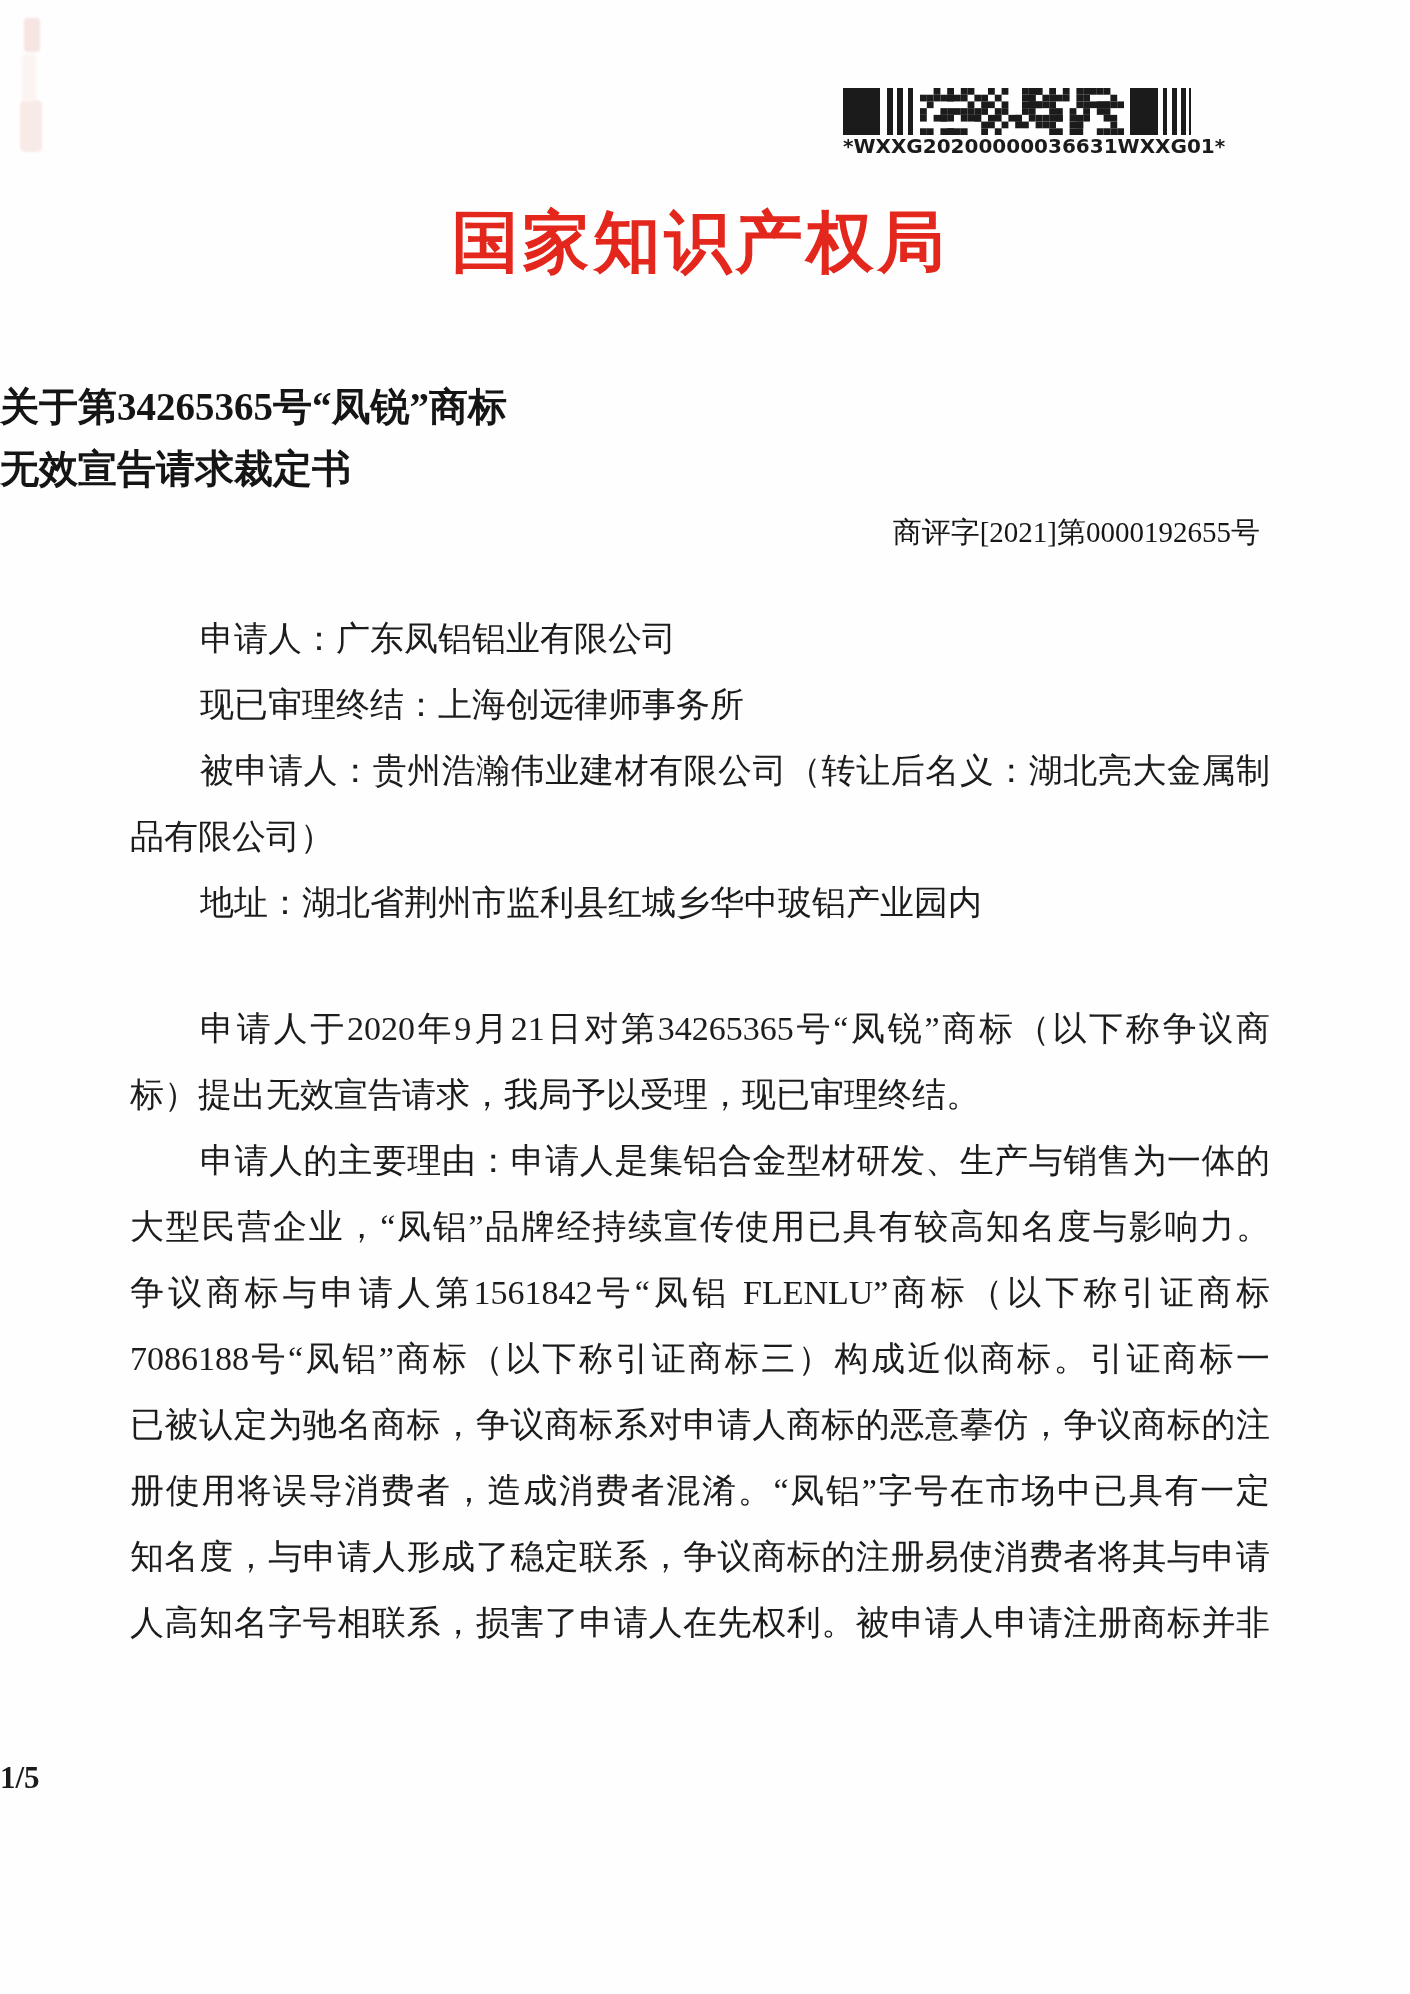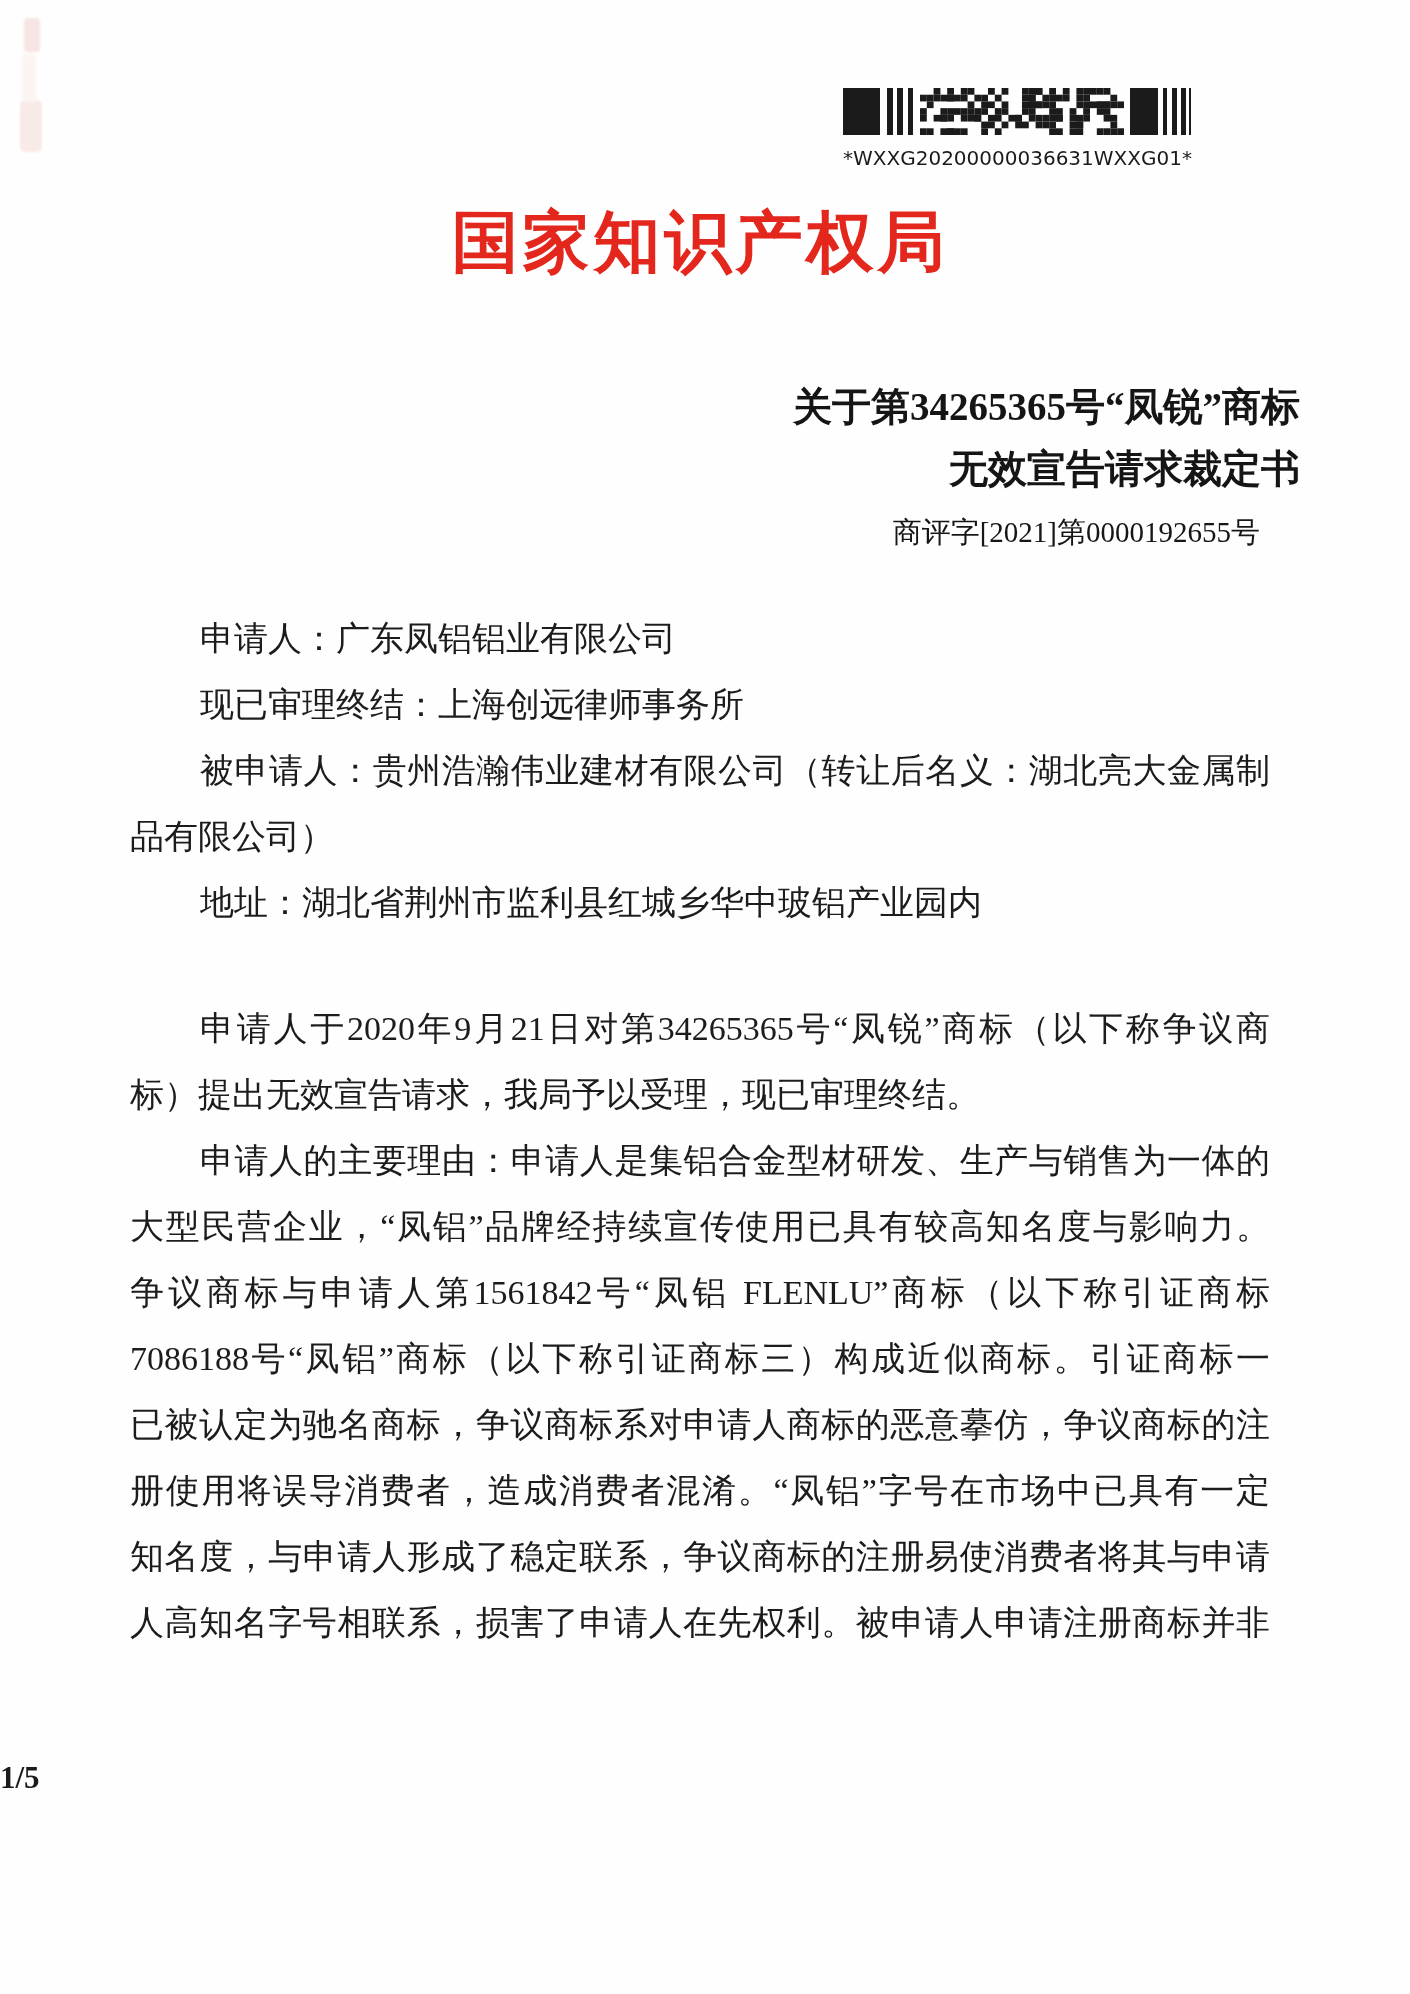--- a/index.html
+++ b/index.html
@@ -16,39 +16,39 @@
   
   .corner-mark{position:absolute;left:20px;top:10px;width:26px;height:150px;pointer-events:none;}
   .corner-mark .m1{position:absolute;left:4px;top:8px;width:16px;height:34px;background:#f6e5e2;border-radius:4px;filter:blur(1px);}
   .corner-mark .m2{position:absolute;left:0;top:90px;width:22px;height:52px;background:#f8eae7;border-radius:5px;filter:blur(1px);}
   .corner-mark .m3{position:absolute;left:2px;top:44px;width:14px;height:48px;background:#fcf4f2;border-radius:4px;filter:blur(1.5px);}
 
   
   .barcode-wrap{position:absolute;left:843px;top:88px;width:348px;text-align:center;}
   .barcode-wrap svg{display:block;width:348px;height:47px;}
   .barcode-text{
-    margin-top:12px;
+    margin-top:0;
     font-family:"DejaVu Sans","Liberation Sans",sans-serif;
-    font-weight:400;font-size:20px;line-height:22px;color:#1b1b1b;
+    font-weight:700;font-size:20px;line-height:22px;color:#1b1b1b;
     white-space:nowrap;letter-spacing:0px;
   }
 
   
   .agency{
     position:absolute;left:0;top:200px;width:1400px;margin:0;
     text-align:center;
     font-size:67px;line-height:84px;font-weight:700;
     letter-spacing:4px;
     color:#e3271d;
   }
 
   
   .doc-title{
     position:absolute;left:0;top:376px;width:1300px;
-    text-align:right;font-weight:700;
+    text-align:left;font-weight:700;
     font-size:39px;line-height:62px;color:#151515;
   }
 
   
   .doc-number{
     position:absolute;top:512px;right:150px;
     font-size:29px;line-height:40px;color:#161616;
   }
 
   

